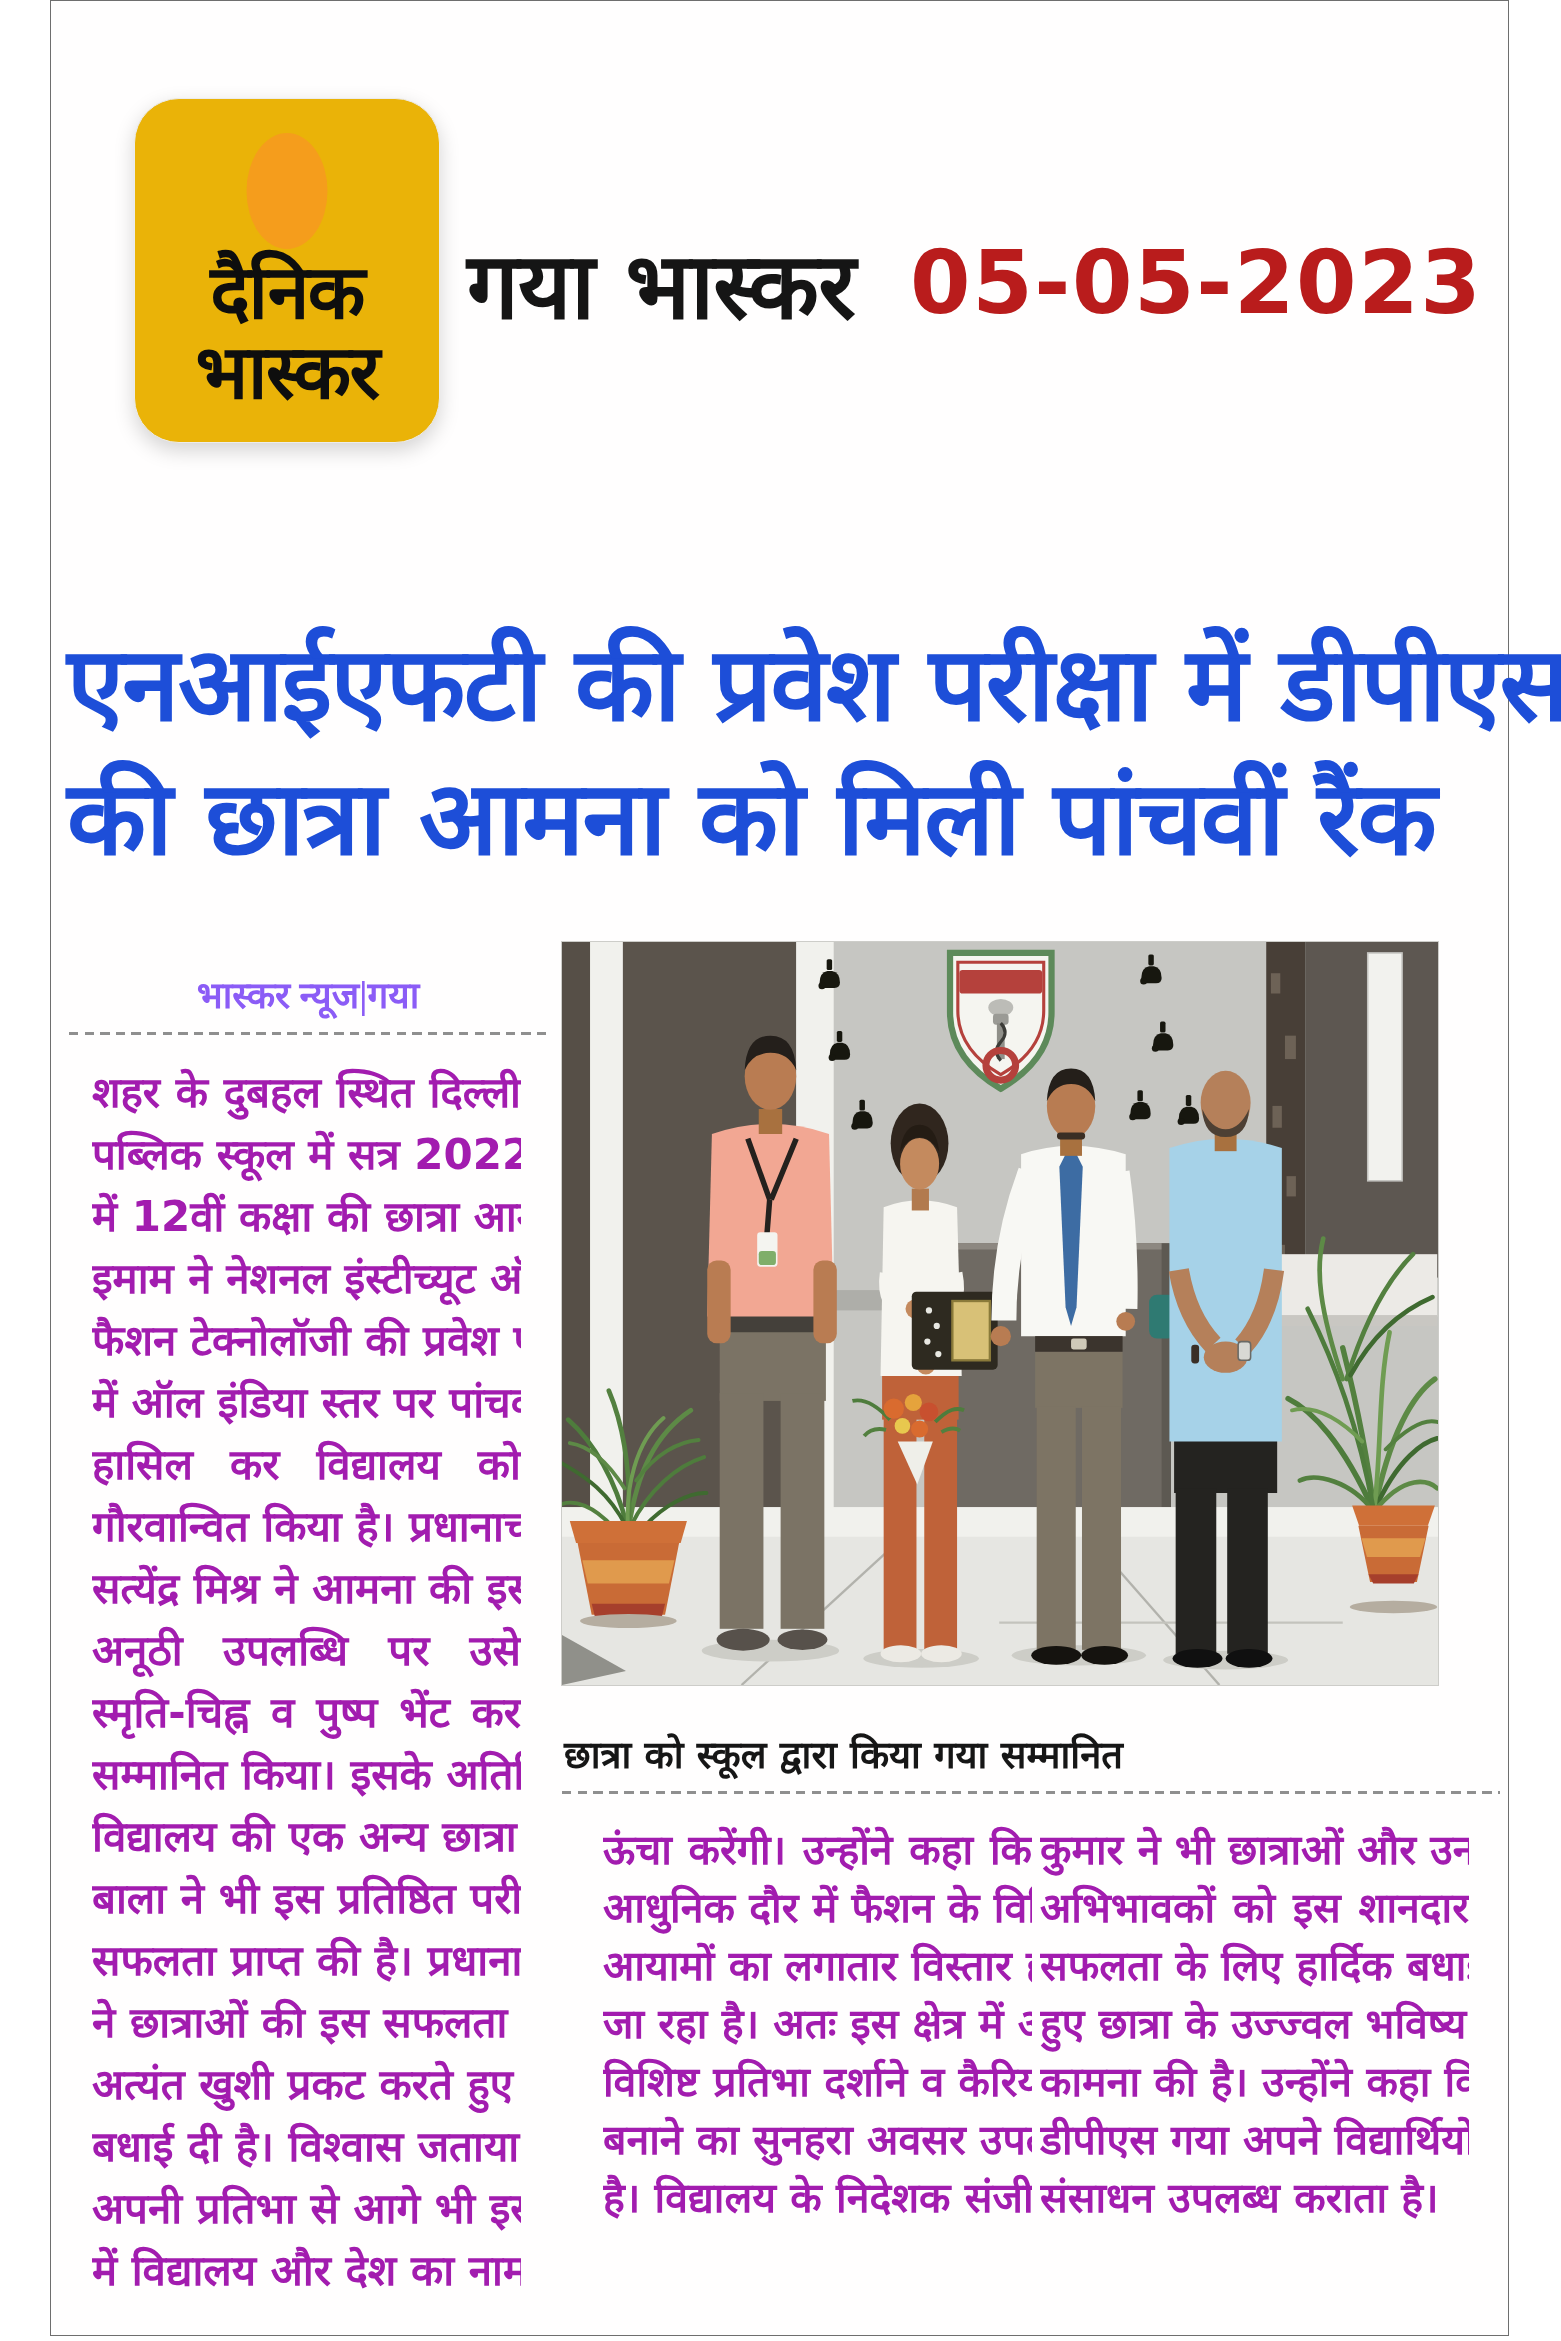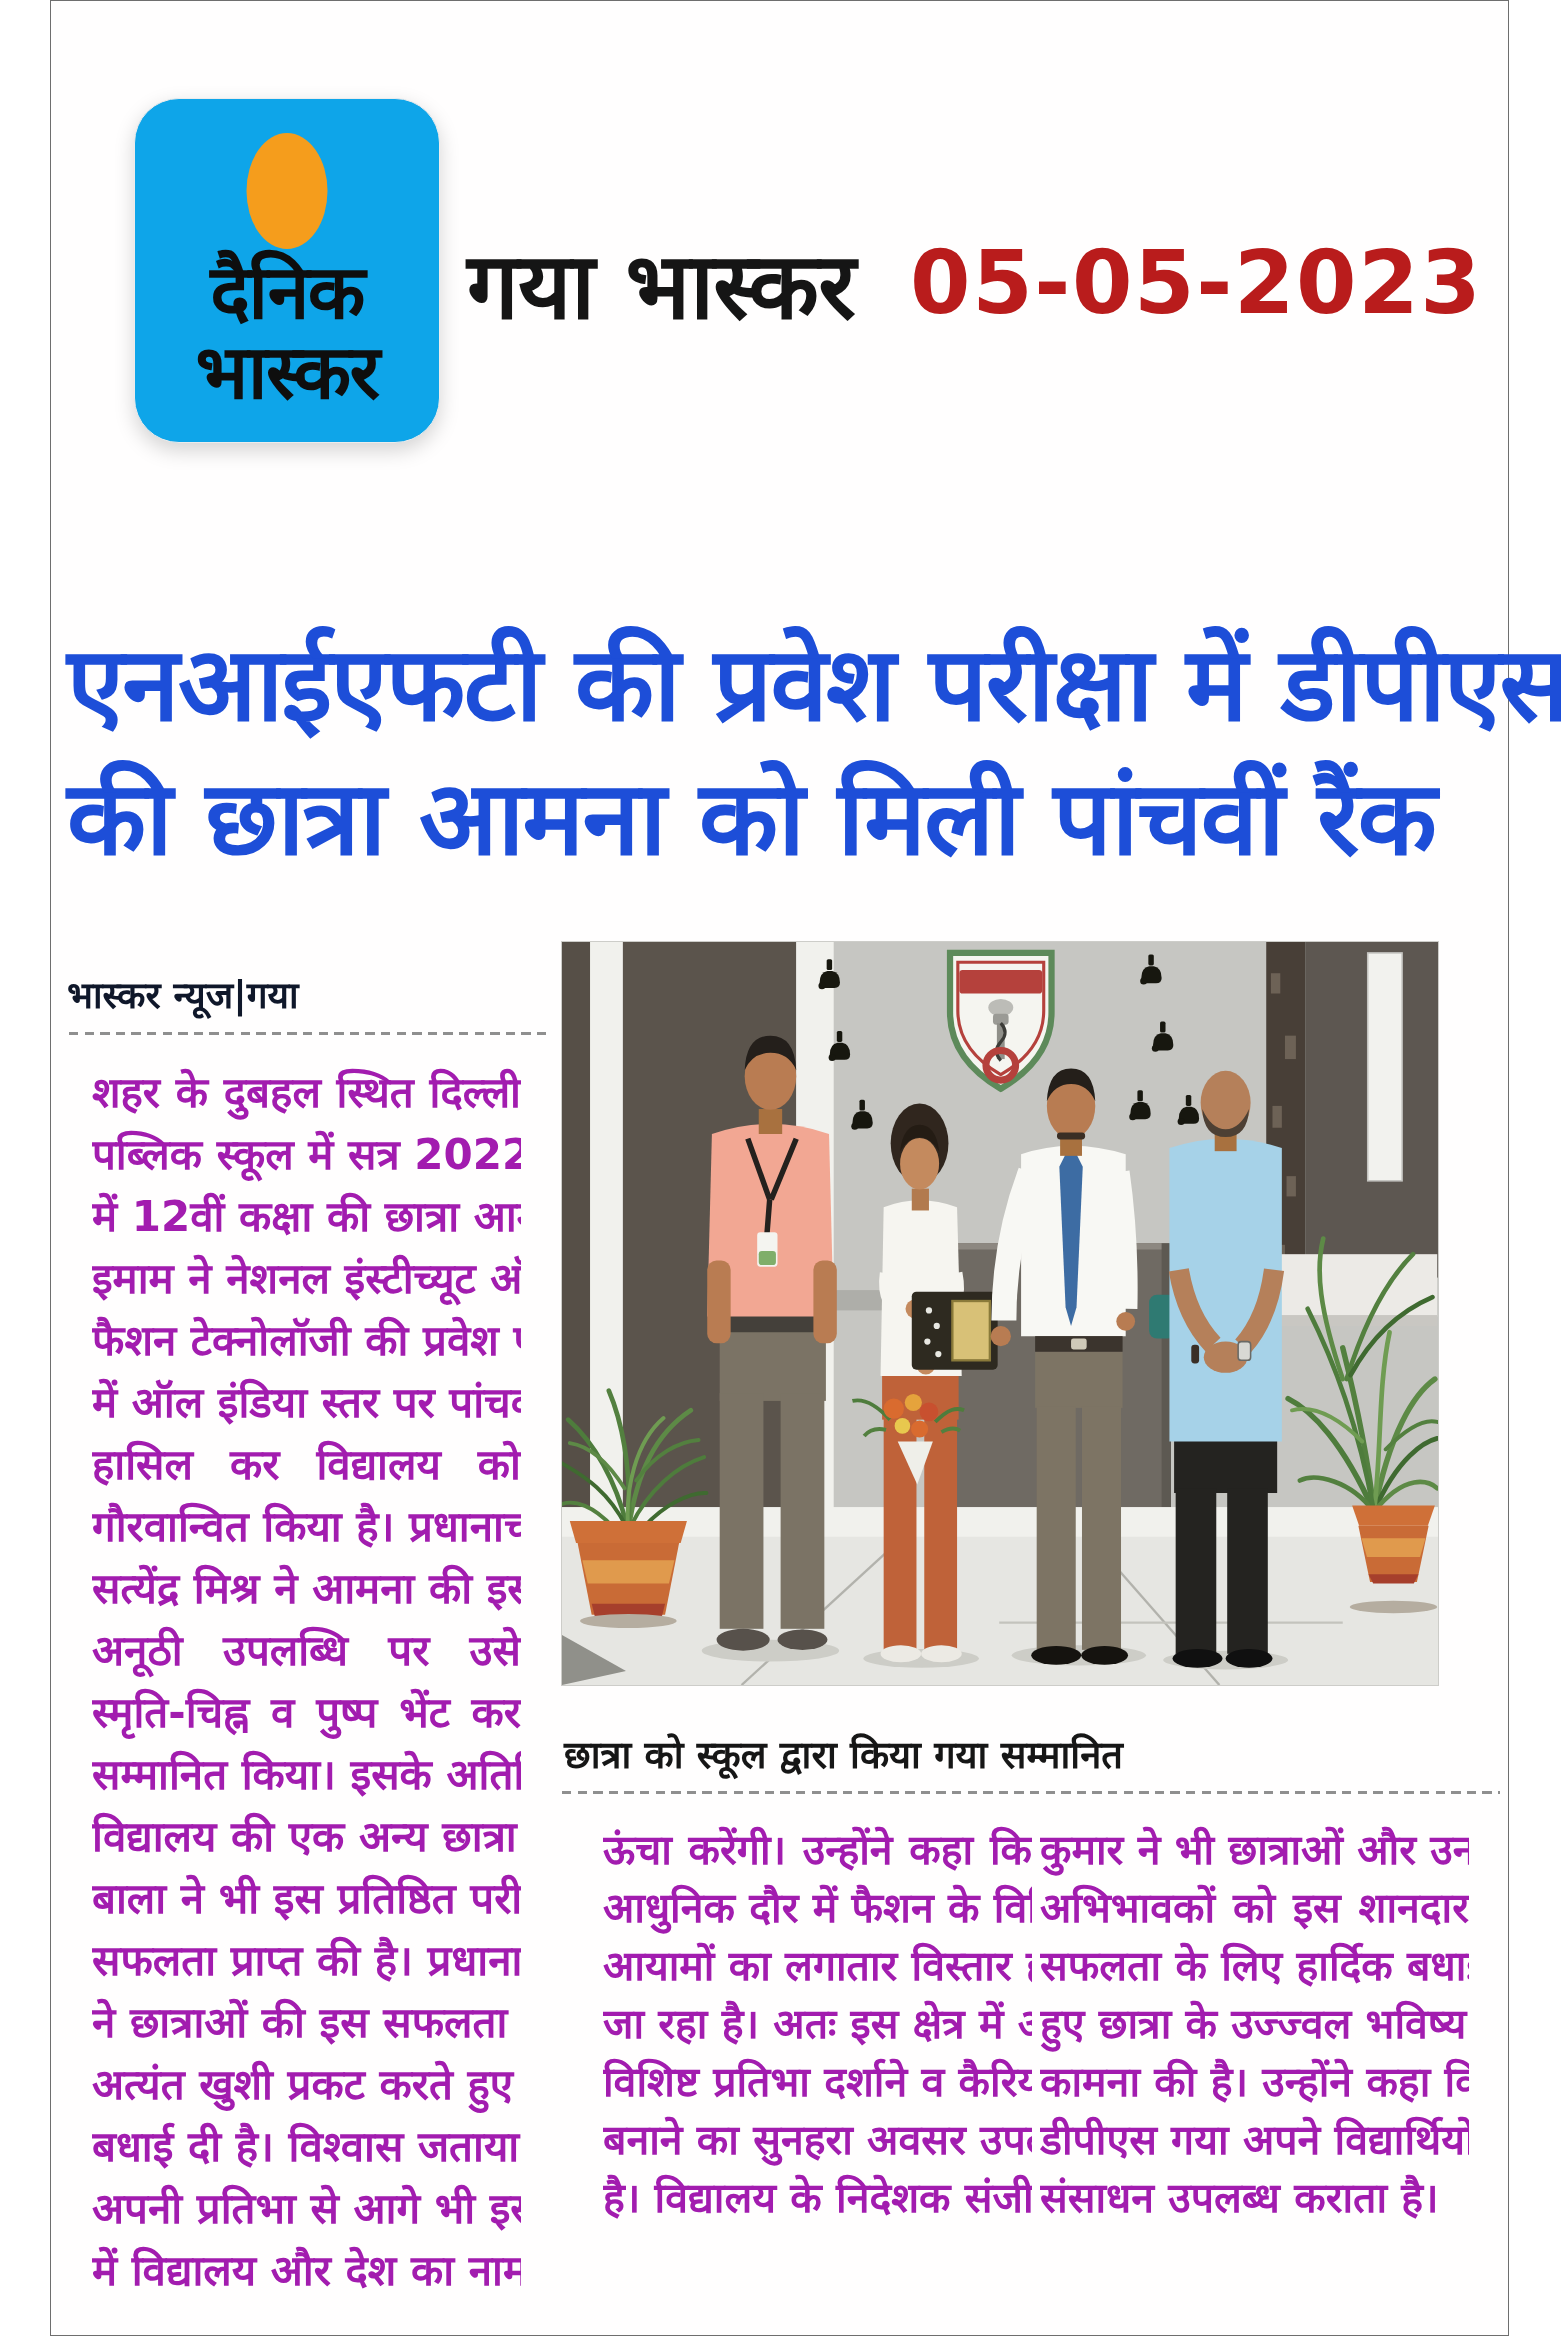--- a/index.html
+++ b/index.html
@@ -3,30 +3,30 @@
 <meta charset="utf-8">
 <style>
   html,body{margin:0;padding:0;}
   body{
     width:1561px;height:2342px;position:relative;background:#ffffff;
     font-family:"DejaVu Sans","Liberation Sans",sans-serif;
     color:#1c1c1c;overflow:hidden;
   }
   .frame{position:absolute;left:50px;top:0;width:1457px;height:2334px;border:1.6px solid #6e6e6e;background:#fffefe;}
   
-  .logo-card{position:absolute;left:134px;top:98px;width:304px;height:343px;background:#0ea5e9;border:0.8px solid #ececec;border-radius:45px;box-shadow:0 7.8px 20px rgba(0,0,0,.17);}
+  .logo-card{position:absolute;left:134px;top:98px;width:304px;height:343px;background:#eab308;border:0.8px solid #ececec;border-radius:45px;box-shadow:0 7.8px 20px rgba(0,0,0,.17);}
   .flame{position:absolute;left:50%;transform:translateX(-50%);top:34px;width:81px;height:116px;border-radius:50%;}
   .logo-text{position:absolute;left:0;top:153px;width:100%;text-align:center;font-weight:800;font-size:75px;line-height:80px;letter-spacing:-1.6px;color:#0e0e0e;}
   .title-row{position:absolute;left:467px;top:220px;display:flex;align-items:center;gap:55px;white-space:nowrap;}
   .edition{font-size:92px;font-weight:800;color:#151515;letter-spacing:-0.8px;}
   .pubdate{font-size:87px;font-weight:700;letter-spacing:1.6px;}
   
   .headline{position:absolute;left:67px;top:617px;width:1443px;font-size:103px;line-height:134px;font-weight:800;color:#1d4ed8;letter-spacing:-1.6px;white-space:nowrap;}
   
-  .byline{position:absolute;left:67px;top:968px;width:482px;text-align:left;font-size:37px;font-weight:700;color:#0f172a;}
+  .byline{position:absolute;left:67px;top:968px;width:482px;text-align:center;font-size:37px;font-weight:700;color:#8b5cf6;font-family:Liberation Serif, serif;}
   .sep{position:absolute;height:3.1px;background:repeating-linear-gradient(90deg,#8f8f8f 0 9.4px,transparent 9.4px 15.6px);}
   .sep1{left:69px;top:1032px;width:478px;}
   .sep2{left:562px;top:1791px;width:938px;}
   
   .photo{position:absolute;left:561px;top:941px;width:876px;height:743px;border:1.6px solid #cdcdc9;box-sizing:content-box;background:#c6c6c2;}
   .photo svg{display:block;width:100%;height:100%;}
   
   .caption{position:absolute;left:564px;top:1727px;width:937px;font-size:38px;font-weight:700;color:#161616;white-space:nowrap;}
   
   .col{position:absolute;width:429px;font-weight:600;color:#a21caf;}

